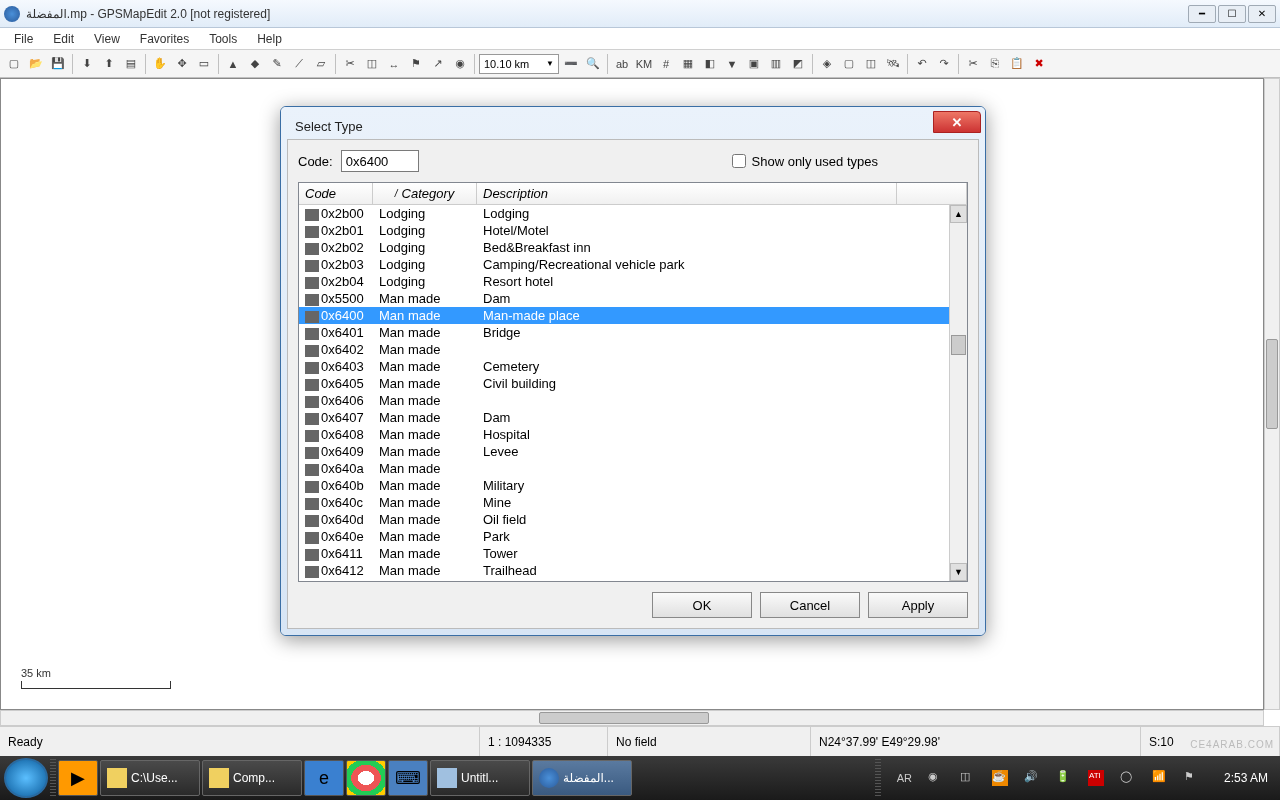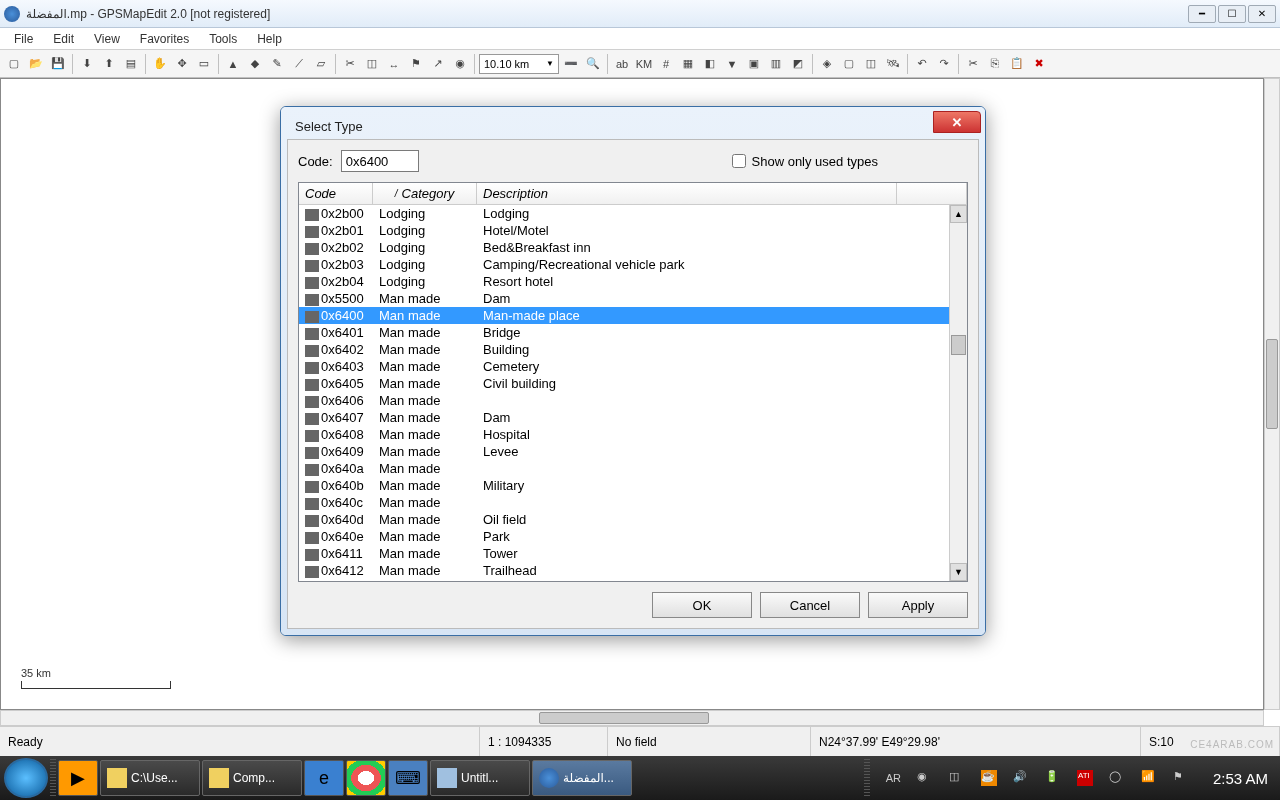--- a/index.html
+++ b/index.html
@@ -43,21 +43,21 @@
 
 .taskbar { position: absolute; left: 0; right: 0; bottom: 0; height: 44px; background: linear-gradient(#3a3a3a,#1a1a1a); display: flex; align-items: center; padding: 0 4px; gap: 2px; }
 .startbtn { width: 44px; height: 40px; background: radial-gradient(#5bbfff,#0a5a9a); border-radius: 50%; border: 2px solid #2a6aa0; }
 .tasksep { width: 6px; height: 38px; background: repeating-linear-gradient(#555,#555 1px,transparent 1px,transparent 3px); }
 .taskicon { width: 40px; height: 36px; background: #333; border: 1px solid #555; border-radius: 2px; display: flex; align-items: center; justify-content: center; font-size: 18px; }
 .taskitem { height: 36px; background: linear-gradient(#4a4a4a,#2a2a2a); border: 1px solid #666; border-radius: 2px; display: flex; align-items: center; padding: 0 6px; gap: 4px; font-size: 12px; color: #fff; min-width: 100px; }
 .taskitem.active { background: linear-gradient(#5a7aa0,#3a5a80); }
 .taskitem .ticon { width: 20px; height: 20px; background: #888; }
 .tray { margin-left: auto; display: flex; align-items: center; gap: 16px; color: #ccc; font-size: 11px; }
 .tray .ticon { width: 16px; height: 16px; }
-.clock { text-align: center; color: #fff; font-size: 15px; margin: 0 8px; }
+.clock { text-align: center; color: #fff; font-size: 12px; margin: 0 8px; }
 
 
 .dialog-backdrop { position: absolute; top: 106px; left: 280px; width: 706px; height: 530px; border: 1px solid #3a6ea5; background: #fff; box-shadow: 0 4px 20px rgba(0,0,0,0.4); border-radius: 6px; overflow: hidden; }
 .dialog-outer { padding: 6px; background: linear-gradient(#eaf2fb,#d7e5f5); height: 100%; display: flex; flex-direction: column; }
 .dialog-titlebar { height: 26px; display: flex; align-items: center; padding: 0 2px 0 8px; }
 .dialog-titlebar .dtitle { font-size: 13px; color: #222; flex: 1; }
 .dialog-close { width: 48px; height: 22px; background: linear-gradient(#e76,#c33); border: 1px solid #a22; border-radius: 0 4px 0 0; color: #fff; font-size: 13px; display: flex; align-items: center; justify-content: center; font-weight: bold; position: absolute; top: 4px; right: 4px; }
 .dialog-body { flex: 1; background: #f0f0f0; border: 1px solid #bbb; padding: 10px; display: flex; flex-direction: column; }
 .dialog-toprow { display: flex; align-items: center; gap: 8px; margin-bottom: 10px; font-size: 13px; }
 .dialog-toprow .code-input { width: 78px; height: 22px; border: 1px solid #7a7a7a; background: #fff; padding: 0 4px; font-size: 13px; }
@@ -243,21 +243,20 @@
               <div class="rcell" style="flex:1">Man-made place</div>
             </div>
             <div class="list-row">
               <div class="rcell" style="width:74px"><span class="row-icon"></span>0x6401</div>
               <div class="rcell" style="width:104px">Man made</div>
               <div class="rcell" style="flex:1">Bridge</div>
             </div>
             <div class="list-row">
               <div class="rcell" style="width:74px"><span class="row-icon"></span>0x6402</div>
               <div class="rcell" style="width:104px">Man made</div>
-              <div class="rcell" style="flex:1">Building</div>
             </div>
             <div class="list-row">
               <div class="rcell" style="width:74px"><span class="row-icon"></span>0x6403</div>
               <div class="rcell" style="width:104px">Man made</div>
               <div class="rcell" style="flex:1">Cemetery</div>
             </div>
             <div class="list-row">
               <div class="rcell" style="width:74px"><span class="row-icon"></span>0x6405</div>
               <div class="rcell" style="width:104px">Man made</div>
               <div class="rcell" style="flex:1">Civil building</div>
@@ -286,20 +285,21 @@
               <div class="rcell" style="width:104px">Man made</div>
             </div>
             <div class="list-row">
               <div class="rcell" style="width:74px"><span class="row-icon"></span>0x640b</div>
               <div class="rcell" style="width:104px">Man made</div>
               <div class="rcell" style="flex:1">Military</div>
             </div>
             <div class="list-row">
               <div class="rcell" style="width:74px"><span class="row-icon"></span>0x640c</div>
               <div class="rcell" style="width:104px">Man made</div>
+              <div class="rcell" style="flex:1">Mine</div>
             </div>
             <div class="list-row">
               <div class="rcell" style="width:74px"><span class="row-icon"></span>0x640d</div>
               <div class="rcell" style="width:104px">Man made</div>
               <div class="rcell" style="flex:1">Oil field</div>
             </div>
             <div class="list-row">
               <div class="rcell" style="width:74px"><span class="row-icon"></span>0x640e</div>
               <div class="rcell" style="width:104px">Man made</div>
               <div class="rcell" style="flex:1">Park</div>

